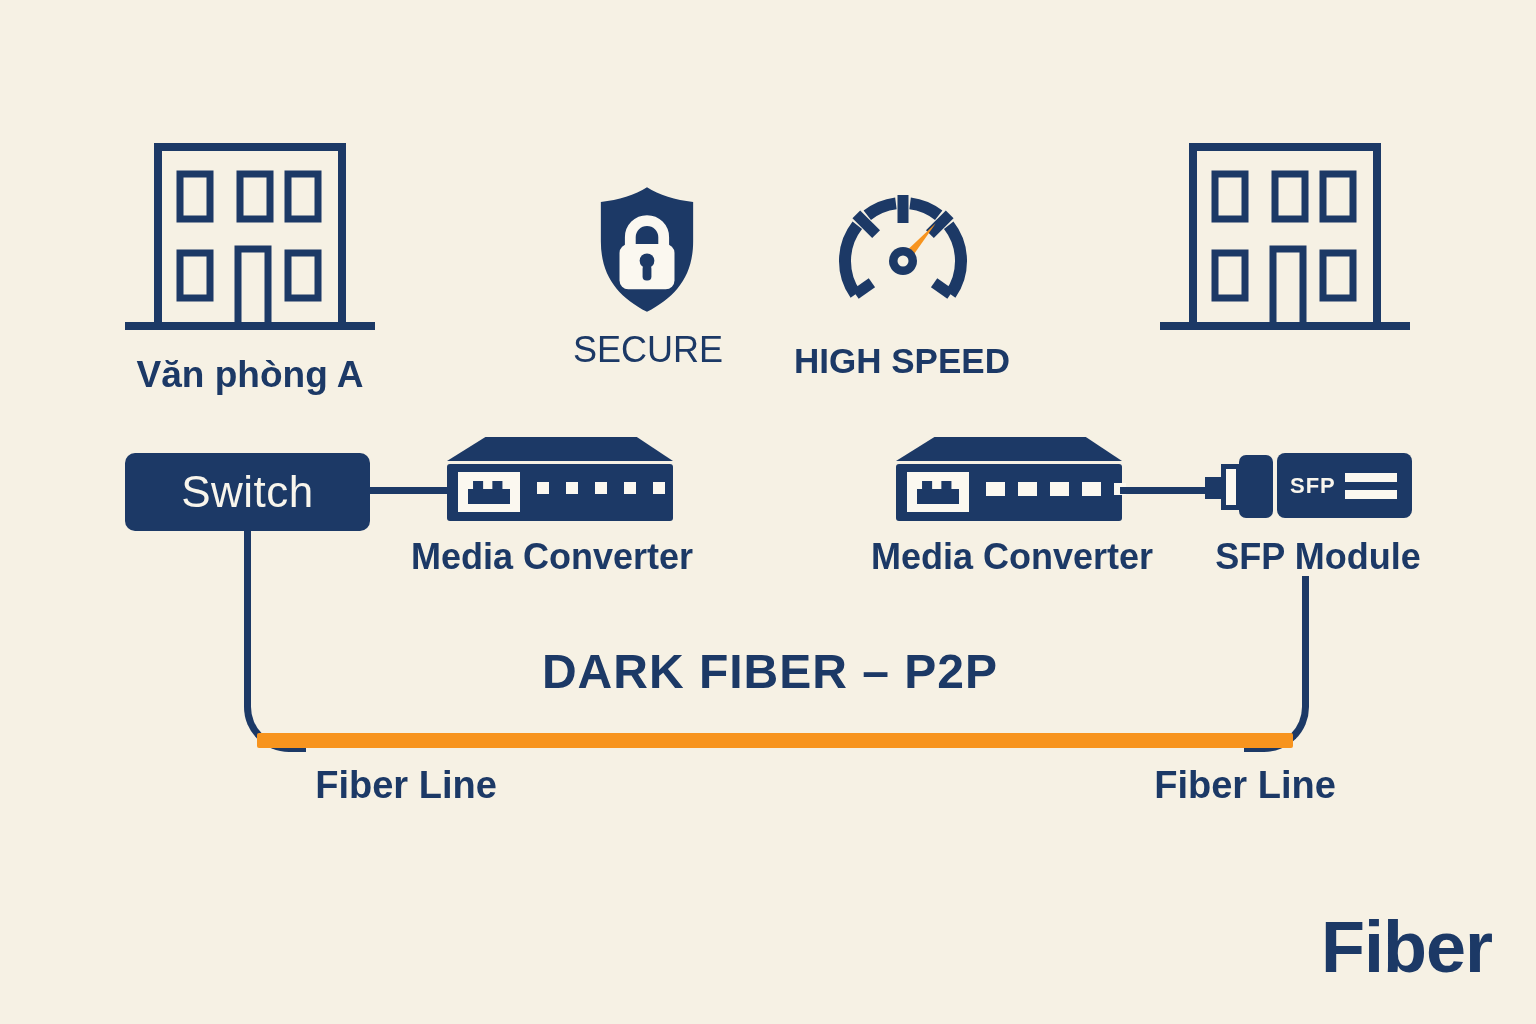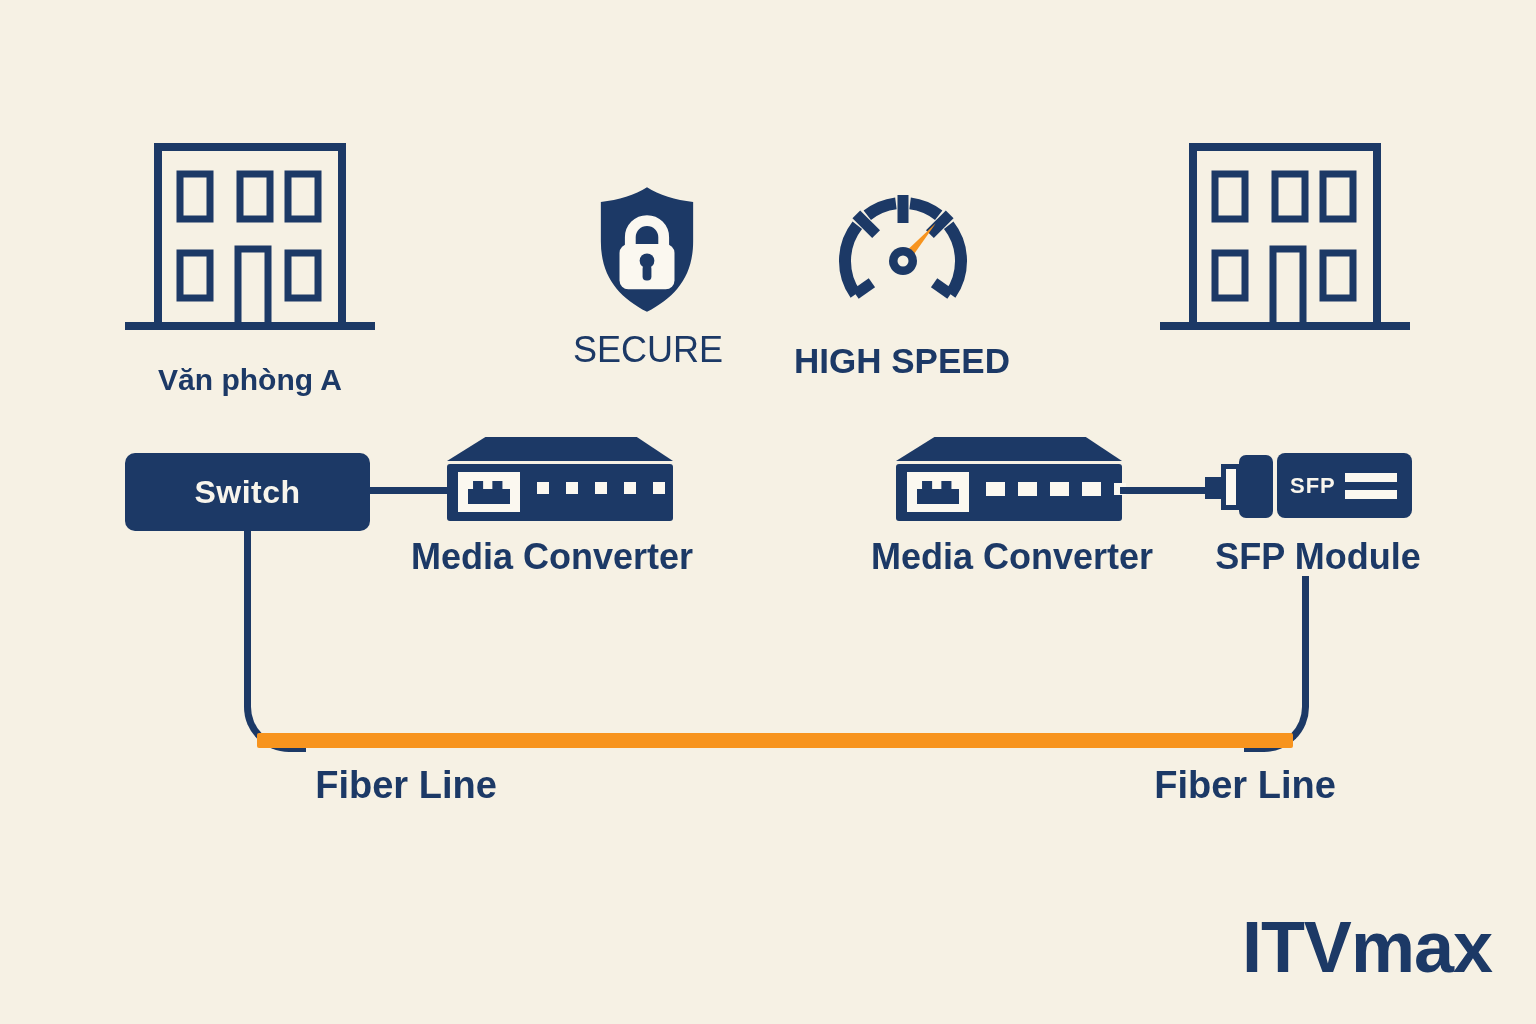--- a/index.html
+++ b/index.html
@@ -33,21 +33,21 @@
   .switch-box {
     position: absolute;
     left: 125px; top: 453px;
     width: 245px; height: 78px;
     background: var(--navy);
     border-radius: 10px;
     display: flex; align-items: center; justify-content: center;
   }
   .switch-box .txt {
     color: var(--white-text);
-    font-size: 32px; font-weight: 700; letter-spacing: .5px;
+    font-size: 44px; font-weight: 400; letter-spacing: .5px;
   }
 
   
   .mc { position: absolute; width: 226px; height: 84px; }
   .mc-lid {
     position: absolute; left: 0; top: 0;
     width: 226px; height: 24px; background: var(--navy);
     clip-path: polygon(17% 0, 84% 0, 100% 100%, 0% 100%);
   }
   .mc-body {
@@ -129,21 +129,21 @@
       <rect x="33" y="7" width="184" height="179" stroke-width="8"></rect>
       <rect x="55" y="34" width="30" height="45" stroke-width="7"></rect>
       <rect x="115" y="34" width="30" height="45" stroke-width="7"></rect>
       <rect x="163" y="34" width="30" height="45" stroke-width="7"></rect>
       <rect x="55" y="113" width="30" height="45" stroke-width="7"></rect>
       <rect x="163" y="113" width="30" height="45" stroke-width="7"></rect>
       <path d="M113 186 L113 109 L143 109 L143 186" stroke-width="7"></path>
       <line x1="0" y1="186" x2="250" y2="186" stroke-width="8"></line>
     </g>
   </svg>
-  <div class="label" style="left:100px; top:356px; width:300px; font-size:30px;margin-top:8px;">Văn phòng A</div>
+  <div class="label" style="left:100px; top:356px; width:300px; font-size:37px;">Văn phòng A</div>
 
   <svg class="abs" style="left:593px; top:183px;" width="108" height="134" viewBox="0 0 110 132">
     <path d="M55 2 C67 10 84 15 102 17 L102 57 C102 93 84 114 55 129 C26 114 8 93 8 57 L8 17 C26 15 43 10 55 2 Z" fill="#1C3966"></path>
     <path d="M38 64 L38 53 A17 17 0 0 1 72 53 L72 64" fill="none" stroke="#FBF8F0" stroke-width="11"></path>
     <rect x="27" y="60" width="56" height="46" rx="9" fill="#FBF8F0"></rect>
     <circle cx="55" cy="77" r="7.5" fill="#1C3966"></circle>
     <rect x="50.5" y="81" width="9" height="16" rx="4" fill="#1C3966"></rect>
   </svg>
   <div class="label" style="left:548px; top:331px; width:200px; font-size:36px; font-weight:400;">SECURE</div>
 
@@ -227,23 +227,24 @@
   <div class="sfp-barrel"></div>
   <div class="sfp-body">
     <span class="chip">SFP</span>
     <div class="sfp-bars">
         <div></div>
         <div></div>
       </div>
   </div>
   <div class="label" style="left:1168px; top:538px; width:300px; font-size:36px;">SFP Module</div>
 
+  <div class="label" style="left:420px; top:647px; width:700px; font-size:48px; font-weight:800; letter-spacing:1px;">DARK FIBER – P2P</div>
 
   <div class="fiber-left"></div>
   <div class="fiber-right"></div>
   <div class="fiber-orange"></div>
 
   <div class="label" style="left:256px; top:766px; width:300px; font-size:38px;">Fiber Line</div>
   <div class="label" style="left:1095px; top:766px; width:300px; font-size:38px;">Fiber Line</div>
 
-  <div class="logo">ITVmax</div>
+  <div class="logo">Fiber</div>
 
 </div>
 
 </body></html>

